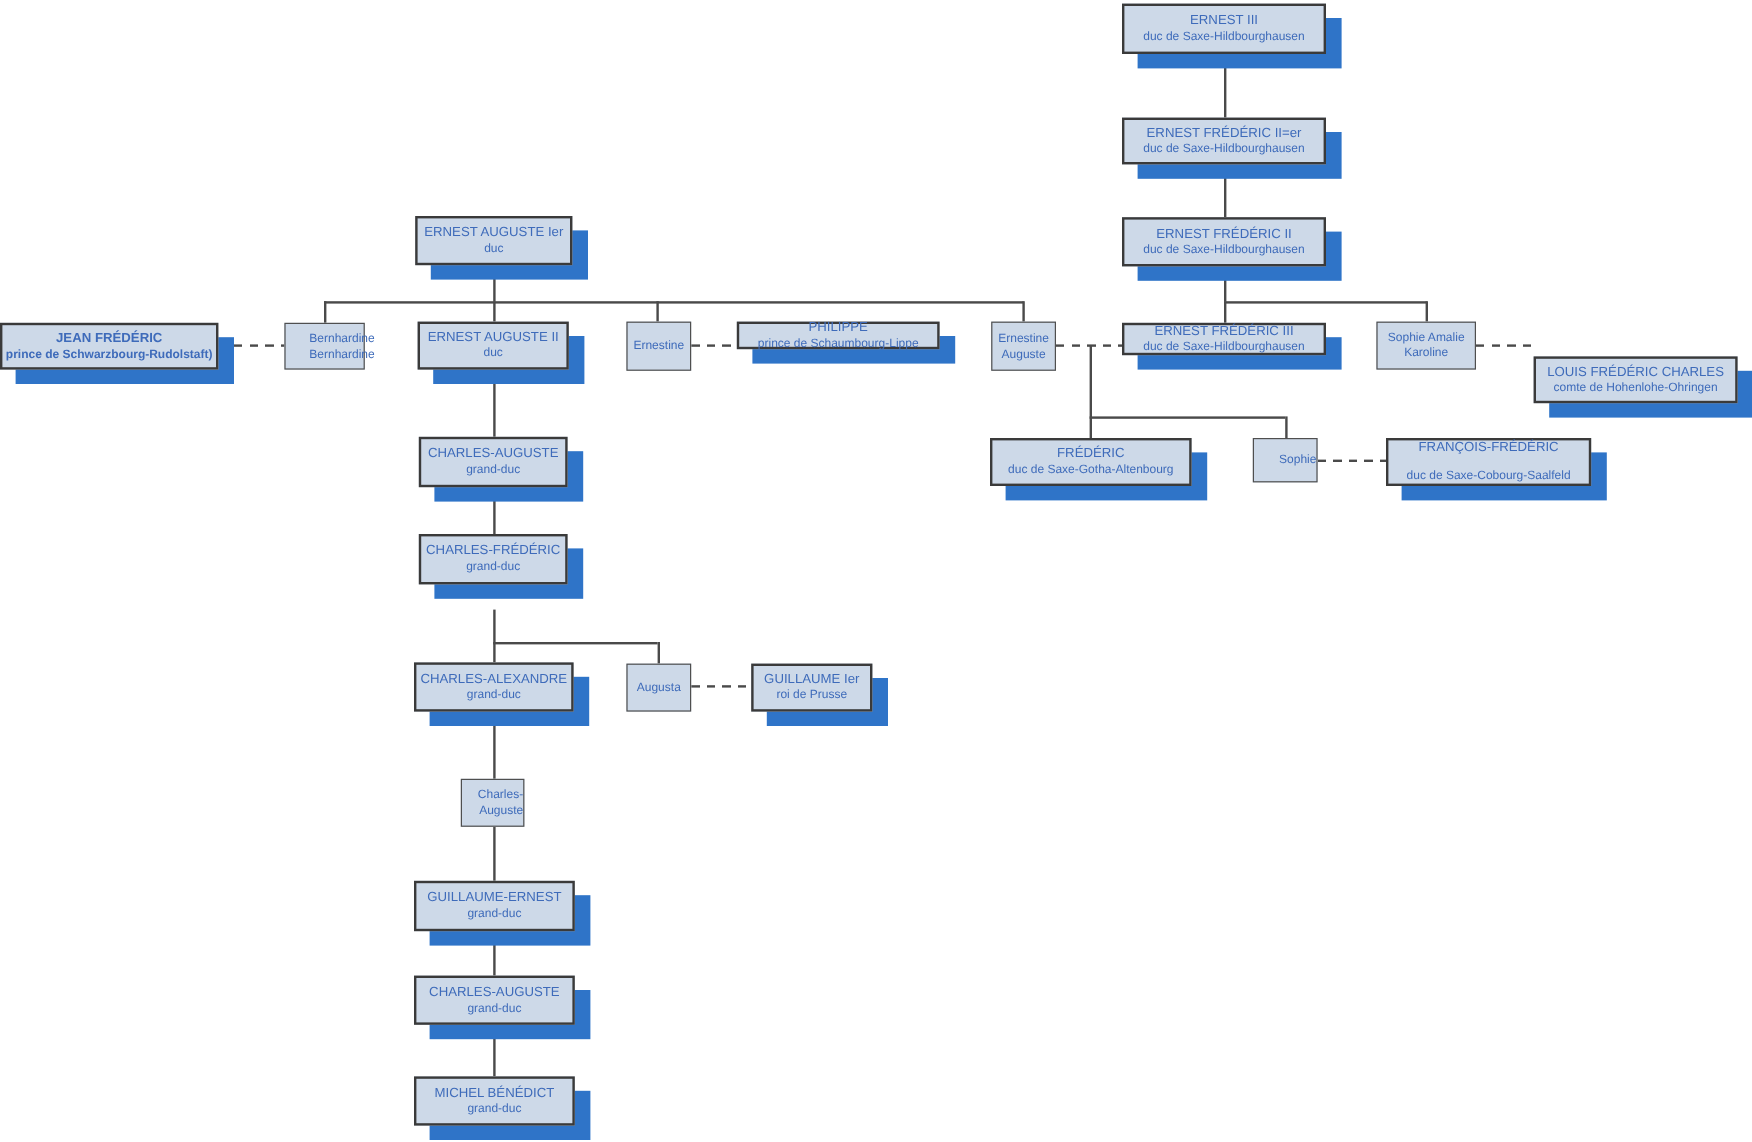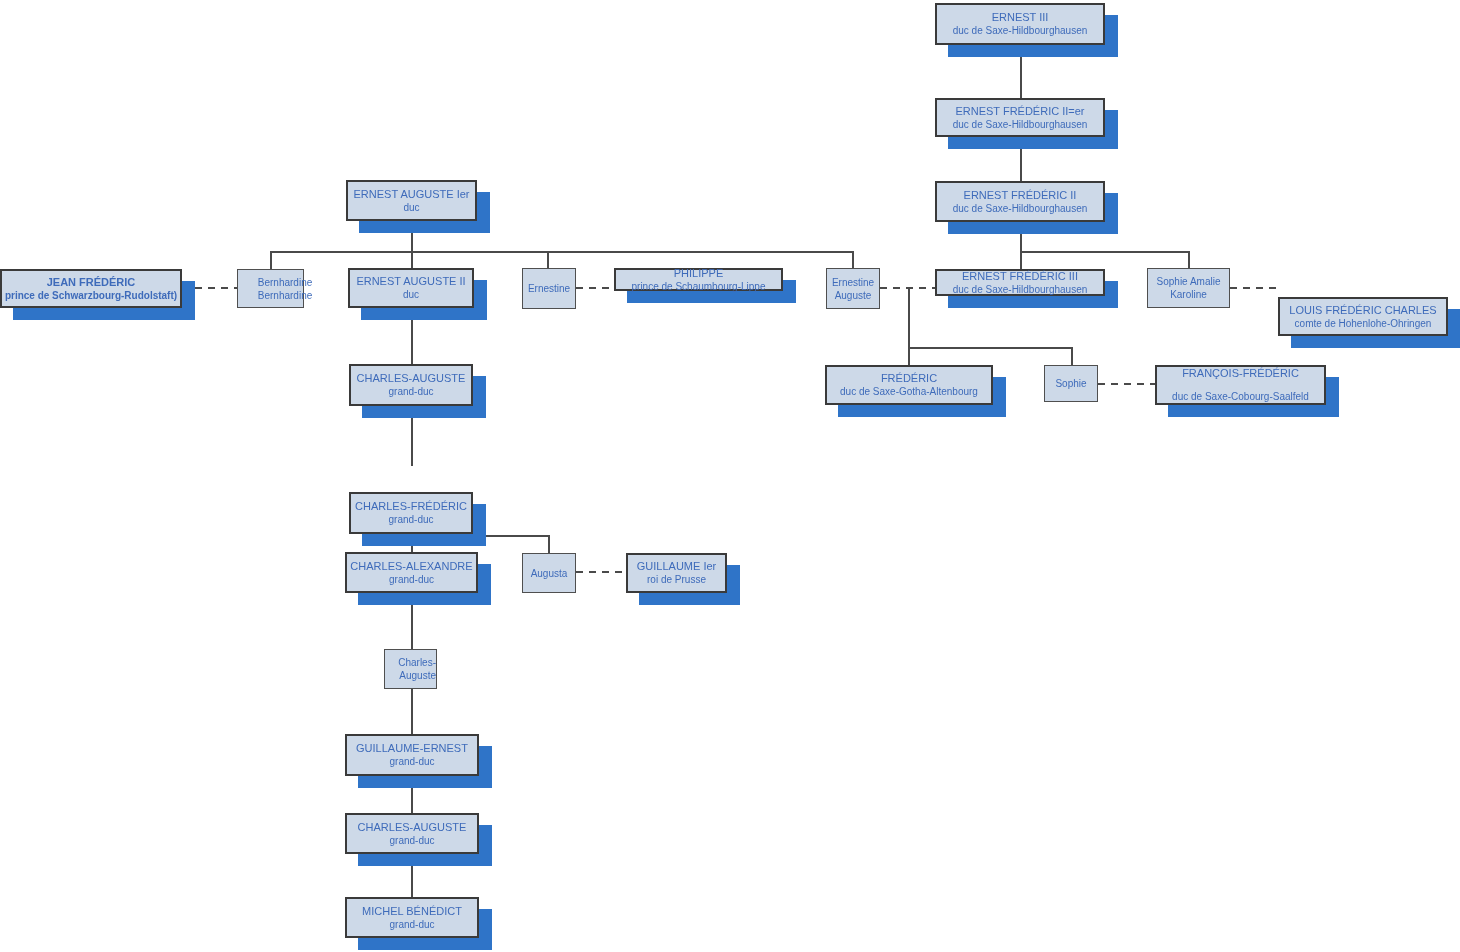--- a/index.html
+++ b/index.html
@@ -80,21 +80,21 @@
     <span class="l2">comte de Hohenlohe-Ohringen</span>
   </div>
     <div class="node minor" style="left: 826px; top: 268px; width: 54px; height: 41px;">
     <span class="l1">Ernestine</span>
     <span class="l2">Auguste</span>
   </div>
     <div class="node major" style="left: 825px; top: 365px; width: 168px; height: 40px;">
     <span class="l1">FRÉDÉRIC</span>
     <span class="l2">duc de Saxe-Gotha-Altenbourg</span>
   </div>
-    <div class="node minor" style="left: 1044px; top: 365px; width: 54px; height: 37px;">
+    <div class="node minor" style="left: 1044px; top: 365px; width: 54px; height: 37px; align-items: flex-end;">
     <span class="l1">Sophie</span>
 
   </div>
     <div class="node major" style="left: 1155px; top: 365px; width: 171px; height: 40px; justify-content: space-between;">
     <span class="l1">FRANÇOIS-FRÉDÉRIC</span>
     <span class="l2">duc de Saxe-Cobourg-Saalfeld</span>
   </div>
     <div class="node major" style="left: 0px; top: 269px; width: 182px; height: 39px; font-weight: bold;">
     <span class="l1">JEAN FRÉDÉRIC</span>
     <span class="l2">prince de Schwarzbourg-Rudolstaft)</span>
@@ -116,21 +116,21 @@
 
   </div>
     <div class="node major" style="left: 614px; top: 268px; width: 169px; height: 23px;">
     <span class="l1">PHILIPPE</span>
     <span class="l2">prince de Schaumbourg-Lippe</span>
   </div>
     <div class="node major" style="left: 349px; top: 364px; width: 124px; height: 42px;">
     <span class="l1">CHARLES-AUGUSTE</span>
     <span class="l2">grand-duc</span>
   </div>
-    <div class="node major" style="left: 349px; top: 492px; width: 124px; height: 42px;">
+    <div class="node major" style="left: 349px; top: 445px; width: 124px; height: 42px;">
     <span class="l1">CHARLES-FRÉDÉRIC</span>
     <span class="l2">grand-duc</span>
   </div>
     <div class="node major" style="left: 345px; top: 552px; width: 133px; height: 41px;">
     <span class="l1">CHARLES-ALEXANDRE</span>
     <span class="l2">grand-duc</span>
   </div>
     <div class="node minor" style="left: 522px; top: 553px; width: 54px; height: 40px;">
     <span class="l1">Augusta</span>
 

